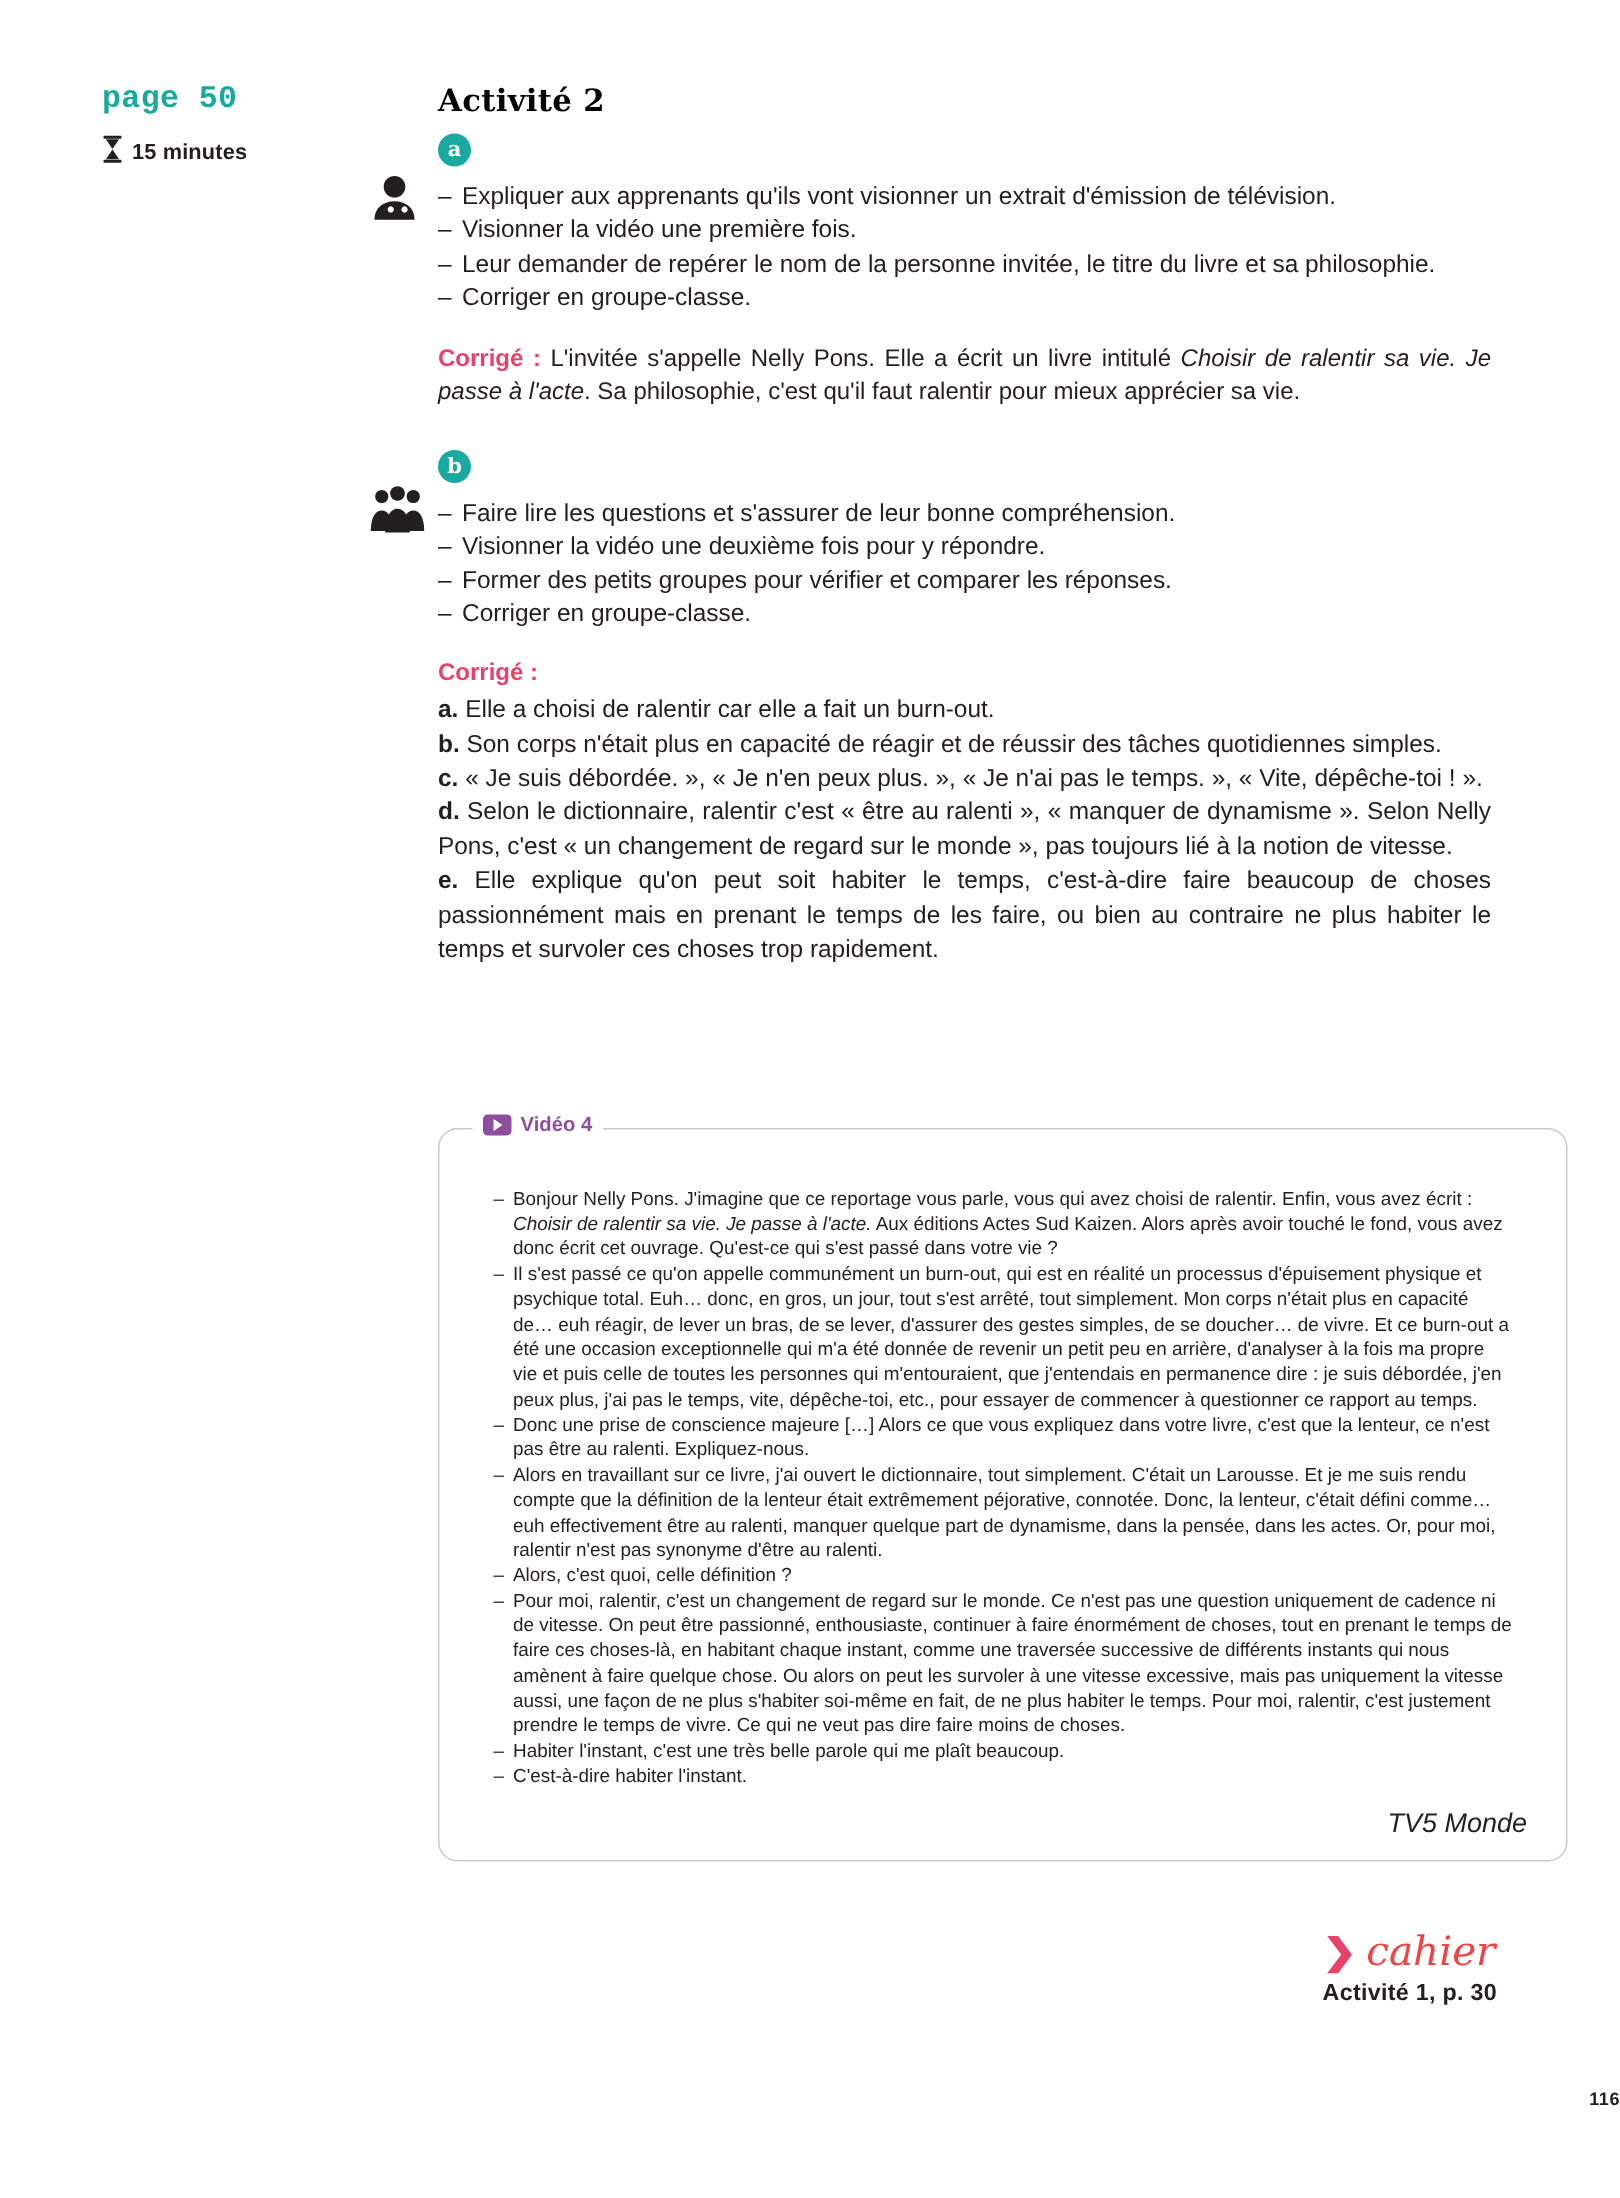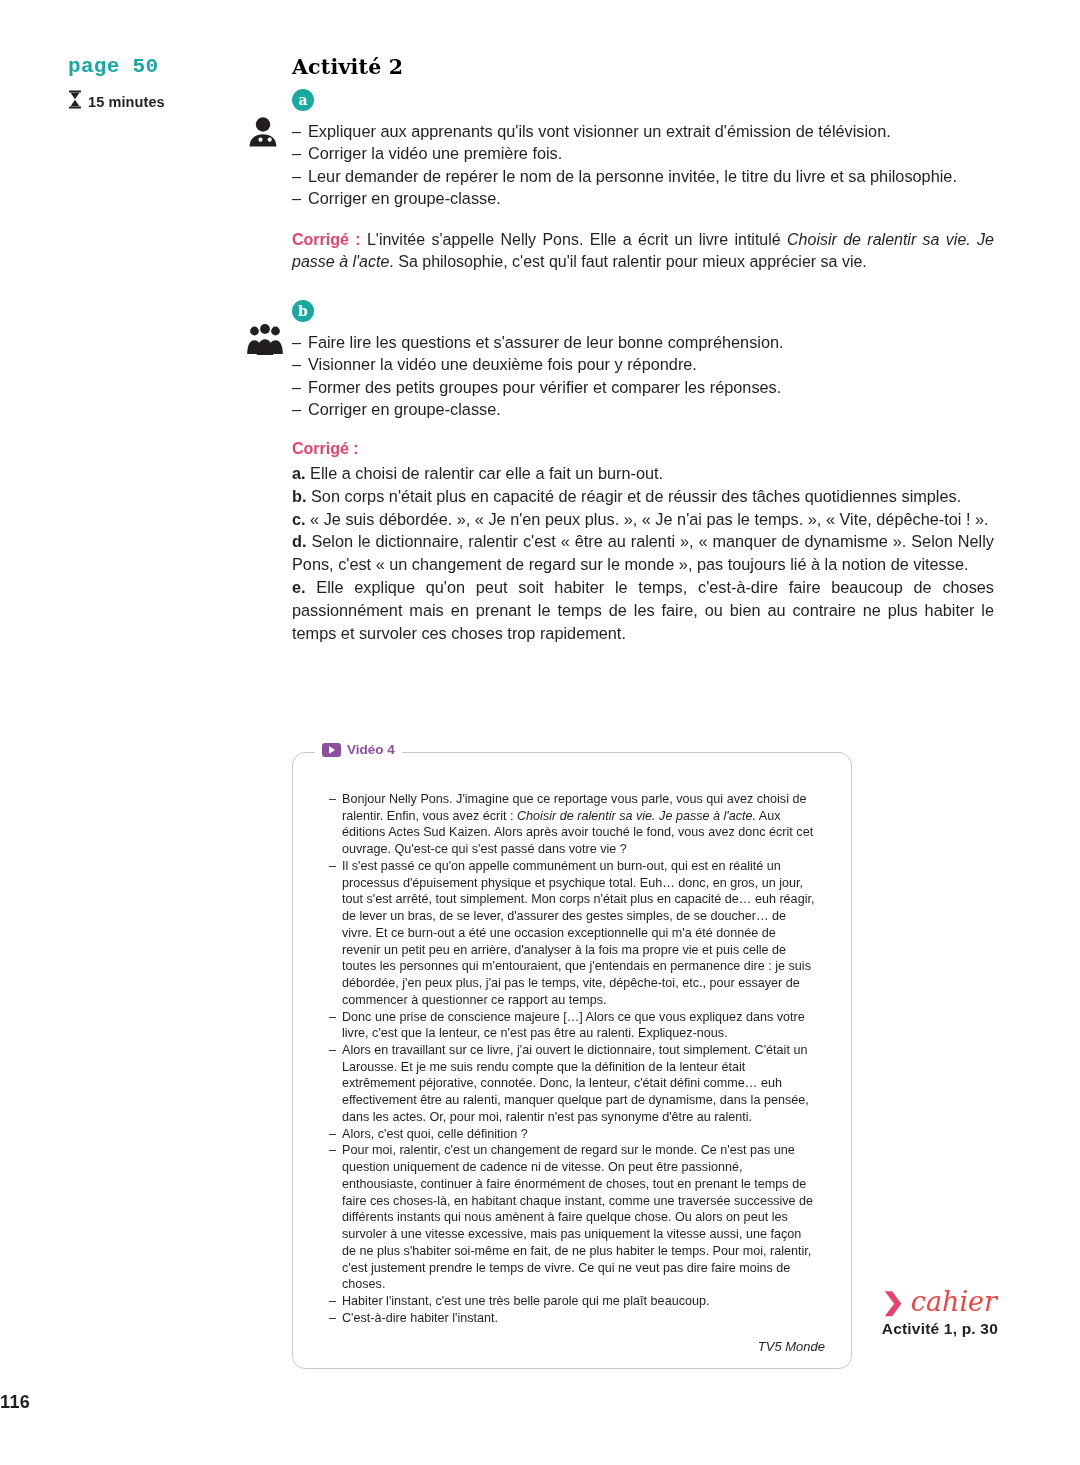--- a/index.html
+++ b/index.html
@@ -137,21 +137,21 @@
     margin: 0;
     text-align: justify;
   }
   .answers .key { font-weight: bold; }
 
   
   .video-box {
     position: absolute;
     left: 292px;
     top: 752px;
-    width: 560px;
+    width: 753px;
     border: 1.4px solid #c9c9c9;
     border-radius: 13px;
     padding: 26px 24px 14px 24px;
   }
   .video-legend {
     position: absolute;
     top: -11px;
     left: 22px;
     background: #ffffff;
     padding: 0 7px;
@@ -196,21 +196,21 @@
   }
   .transcript li:before {
     content: "\2013";
     position: absolute;
     left: 0;
     top: 0;
   }
   .source {
     text-align: right;
     font-style: italic;
-    font-size: 13px;
+    font-size: 18px;
     margin-top: 9px;
     padding-right: 2px;
   }
 
   
   .cahier-block {
     position: absolute;
     right: 82px;
     top: 1288px;
     text-align: center;
@@ -242,22 +242,22 @@
     color: #231f20;
     letter-spacing: 0.2px;
   }
 
   
   .folio {
     position: absolute;
     left: 0;
     right: 0;
     top: 1392px;
-    text-align: left;
-    font-size: 18px;
+    text-align: right;
+    font-size: 12px;
     font-weight: bold;
     color: #231f20;
     letter-spacing: 0.4px;
   }
 </style>
 </head>
 <body>
 
 <div class="page">
 
@@ -286,21 +286,21 @@
       <span class="people-icon" style="top:26px;">
         <svg width="34" height="34" viewBox="0 0 34 34" aria-hidden="true">
           <circle cx="17" cy="9.5" r="7.2" fill="#231f20"></circle>
           <path d="M3.6 31.5 C3.6 23.4 9.6 19.2 17 19.2 C24.4 19.2 30.4 23.4 30.4 31.5 Z" fill="#231f20"></path>
           <path d="M12.4 24.6 a2.1 2.1 0 1 1 0 0.01 M21.6 24.6 a2.1 2.1 0 1 1 0 0.01" fill="#ffffff"></path>
         </svg>
       </span>
 
       <ul class="instructions">
         <li class="nojust">Expliquer aux apprenants qu'ils vont visionner un extrait d'émission de télévision.</li>
-        <li class="nojust">Corriger la vidéo une première fois.</li>
+        <li class="nojust">Visionner la vidéo une première fois.</li>
         <li>Leur demander de repérer le nom de la personne invitée, le titre du livre et sa philosophie.</li>
         <li class="nojust">Corriger en groupe-classe.</li>
       </ul>
 
       <div class="corrige-block">
         <span class="corrige-label">Corrigé :</span><span> L'invitée s'appelle Nelly Pons. Elle a écrit un livre intitulé </span><span class="it">Choisir de ralentir sa vie. Je passe à l'acte</span><span>. Sa philosophie, c'est qu'il faut ralentir pour mieux apprécier sa vie.</span>
       </div>
     </div>
 
     <div class="section" style="margin-top:26px;">

